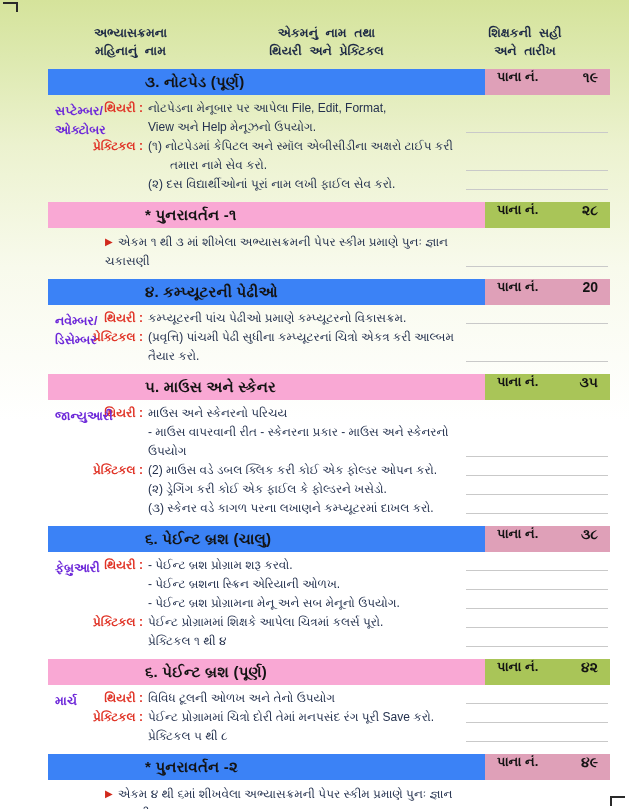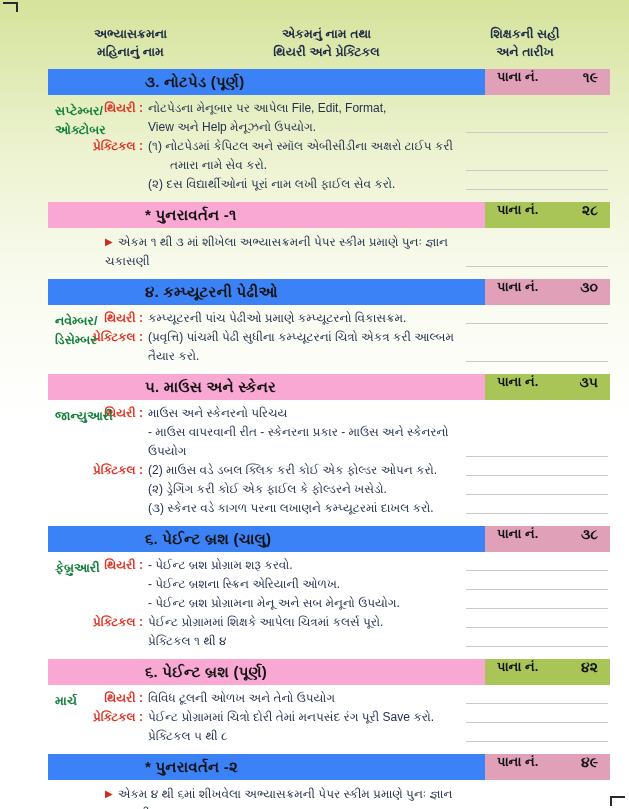--- a/index.html
+++ b/index.html
@@ -6,34 +6,34 @@
   body{
     width:629px;height:809px;position:relative;overflow:hidden;
     font-family:"Liberation Sans",sans-serif;
     background:linear-gradient(180deg,#d5e39b 0%,#dde9af 7%,#ecf2cf 18%,#f8faec 33%,#ffffff 52%,#ffffff 100%);
     color:#24314e;
   }
   .crop{position:absolute;width:13px;height:8px;}
   .crop-tl{left:3px;top:2px;border-top:2px solid #2a2a2a;border-right:2px solid #2a2a2a;}
   .crop-br{right:4px;bottom:3px;border-top:2px solid #2a2a2a;border-left:2px solid #2a2a2a;}
   .sheet{position:absolute;left:48px;top:26px;width:562px;}
-  .thead{display:grid;grid-template-columns:165px 1fr 170px;margin-bottom:8px;}
+  .thead{display:grid;grid-template-columns:165px 1fr 170px;margin-bottom:8px;font-family:Liberation Mono, monospace;}
   .th{font-weight:bold;font-size:12.5px;line-height:1.4;text-align:center;white-space:pre-line;color:#1e2a45;}
   .section{margin-bottom:8px;}
   .bar{position:relative;height:26px;display:flex;align-items:center;}
   .bar.pink{background:#3b82f6;}
   .bar.green{background:#f9a8d4;}
   .bar-title{margin-left:97px;font-weight:bold;font-size:15px;color:#131313;letter-spacing:.2px;}
   .page-box{position:absolute;right:0;top:0;height:100%;width:125px;display:flex;align-items:flex-start;justify-content:space-between;padding:0 12px;box-sizing:border-box;}
   .page-box.pink{background:#dfa0b8;}
   .page-box.green{background:#a9c558;}
   .page-label{font-weight:bold;font-size:13px;color:#131313;}
   .page-no{font-weight:bold;font-size:14px;color:#131313;}
   .body{position:relative;margin-top:4px;}
-  .month{position:absolute;left:7px;top:3px;width:92px;font-weight:bold;font-size:12.5px;line-height:1.5;white-space:pre-line;color:#15803d;}
+  .month{position:absolute;left:7px;top:3px;width:92px;font-weight:bold;font-size:12.5px;line-height:1.5;white-space:pre-line;color:#6d28d9;}
   .row{display:grid;grid-template-columns:100px 1fr 150px;line-height:19px;font-size:12px;}
   .row.bullet-row{grid-template-columns:1fr 150px;}
   .rlabel{font-weight:bold;color:#e03427;text-align:right;padding-right:5px;white-space:nowrap;}
   .rtext{color:#24314e;}
   .bullet-cell{padding-left:57px;color:#24314e;}
   .tri{color:#d1291c;font-size:10px;margin-right:5px;vertical-align:1px;}
   .sigcell{position:relative;}
   .sigcell .sigline{position:absolute;right:2px;bottom:4px;width:142px;border-bottom:1px solid #c9c9c9;}
 </style>
 </head>
@@ -111,21 +111,21 @@
               <span class="sigline"></span>
             </span>
           </div>
         </div>
       </section>
       <section class="section">
         <div class="bar pink">
           <div class="bar-title">૪. કમ્પ્યૂટરની પેઢીઓ</div>
           <div class="page-box pink">
             <span class="page-label">પાના નં.</span>
-            <span class="page-no">૩૦</span>
+            <span class="page-no">20</span>
           </div>
         </div>
         <div class="body">
           <div class="month">નવેમ્બર/
 ડિસેમ્બર</div>
           <div class="row">
             <span class="rlabel">થિયરી :</span>
             <span class="rtext">કમ્પ્યૂટરની પાંચ પેઢીઓ પ્રમાણે કમ્પ્યૂટરનો વિકાસક્રમ.</span>
             <span class="sigcell">
               <span class="sigline"></span>

